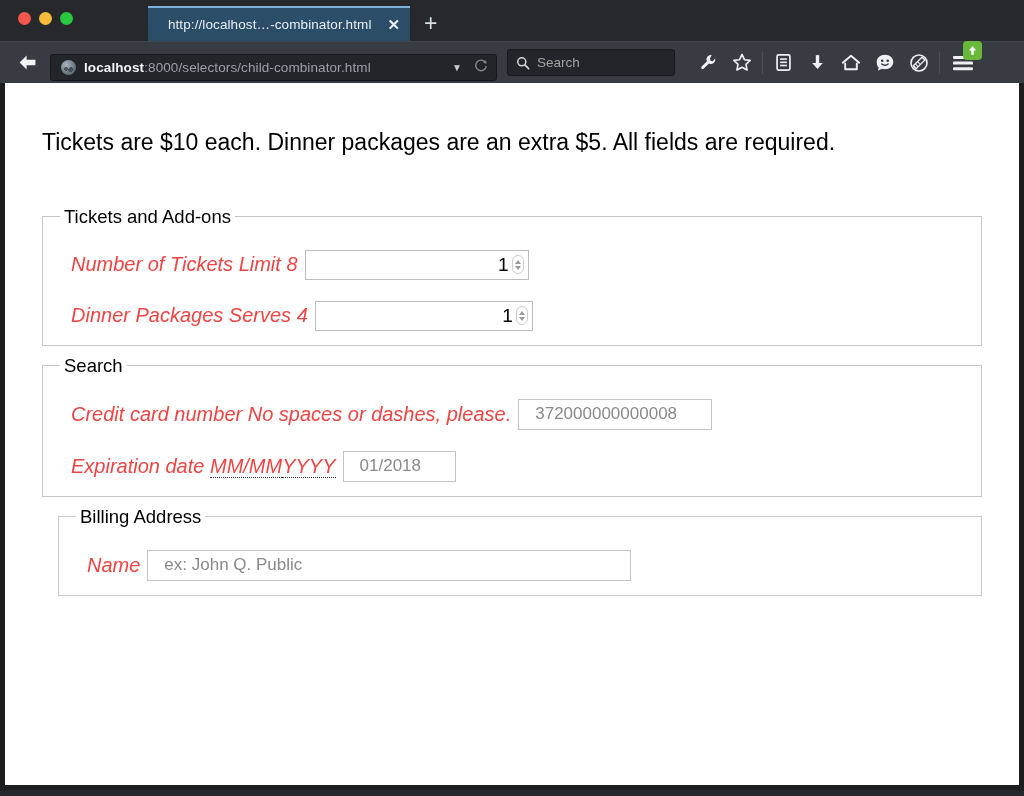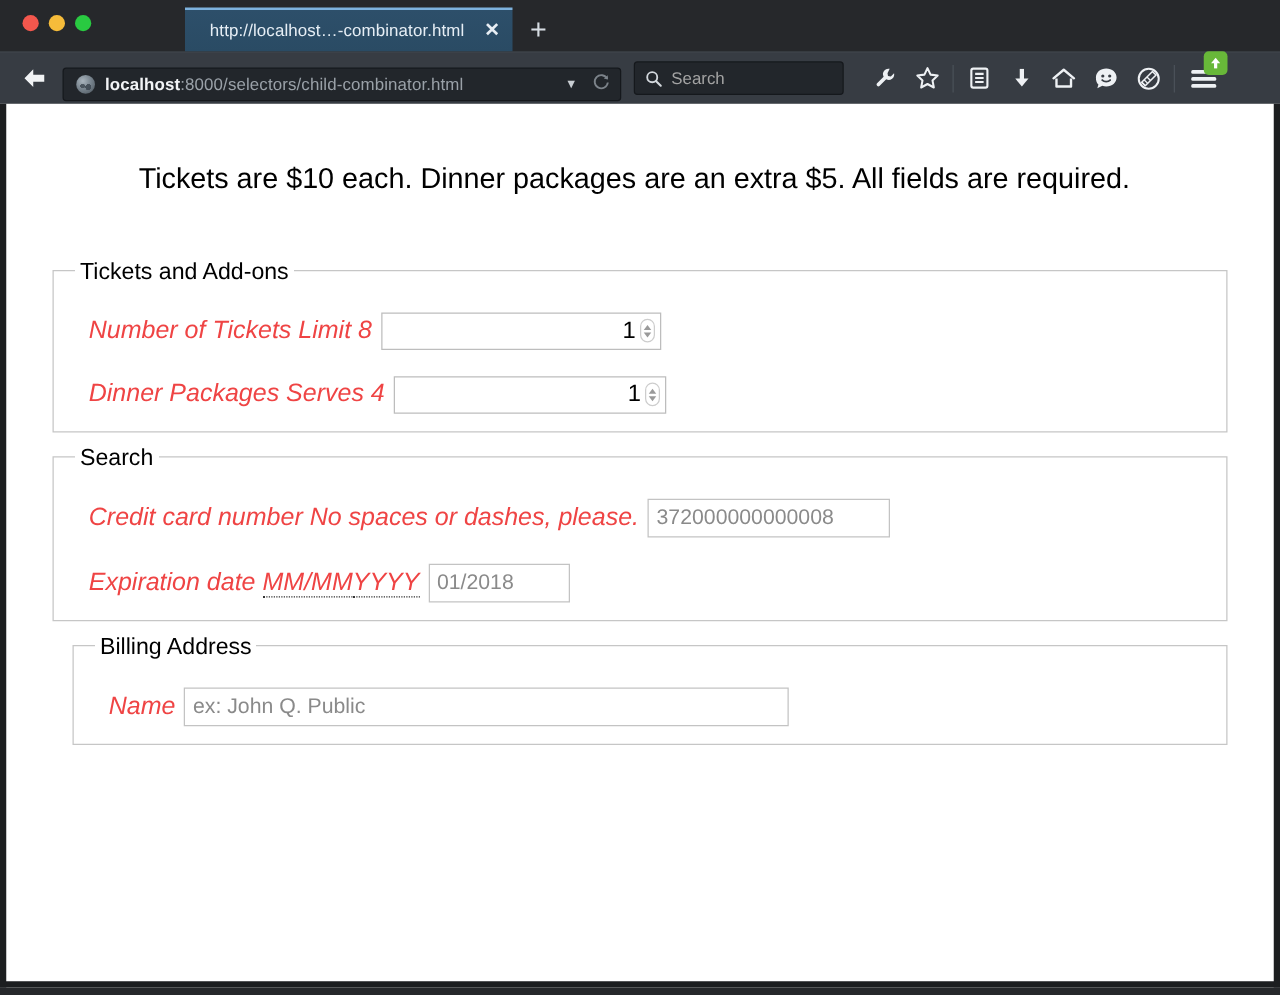--- a/index.html
+++ b/index.html
@@ -181,21 +181,20 @@
     margin: 86px 0 0 0;
     letter-spacing: -0.3px;
     line-height: 1.1;
   }
   p.intro {
     font-size: 23px;
     color: #000;
     margin: 39px 0 0 0;
     line-height: 1.78;
     max-width: 862px;
-    text-align: right;
   }
 
   fieldset {
     border: 1px solid #c6c6c6;
     margin: 0;
     padding: 0 14px 14px 14px;
     min-width: 0;
   }
   fieldset.ticketset { margin-top: 43px; }
   fieldset.payset    { margin-top: 9px; }
@@ -227,21 +226,21 @@
 
   input[type="text"], .numwrap {
     font-family: "Liberation Sans", sans-serif;
     font-size: 17px;
   }
   .txtinput {
     height: 31px;
     border: 1px solid #c3c3c3;
     background: #fff;
     color: #8a8a8a;
-    padding: 0 6px;
+    padding: 0 16px;
     outline: none;
     border-radius: 0;
   }
   .txtinput::placeholder { color: #8a8a8a; opacity: 1; }
   .cc-input   { width: 194px; margin-left: 7px; }
   .exp-input  { width: 113px; margin-left: 7px; }
   .name-input { width: 484px; margin-left: 7px; }
 
   
   .numwrap {

